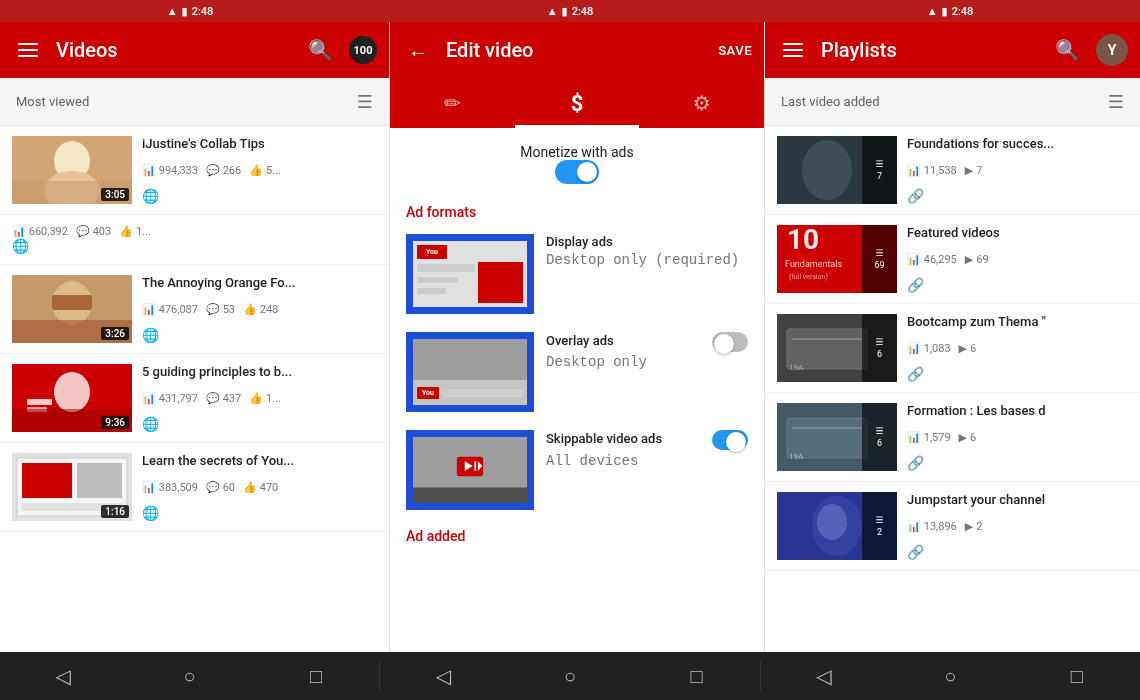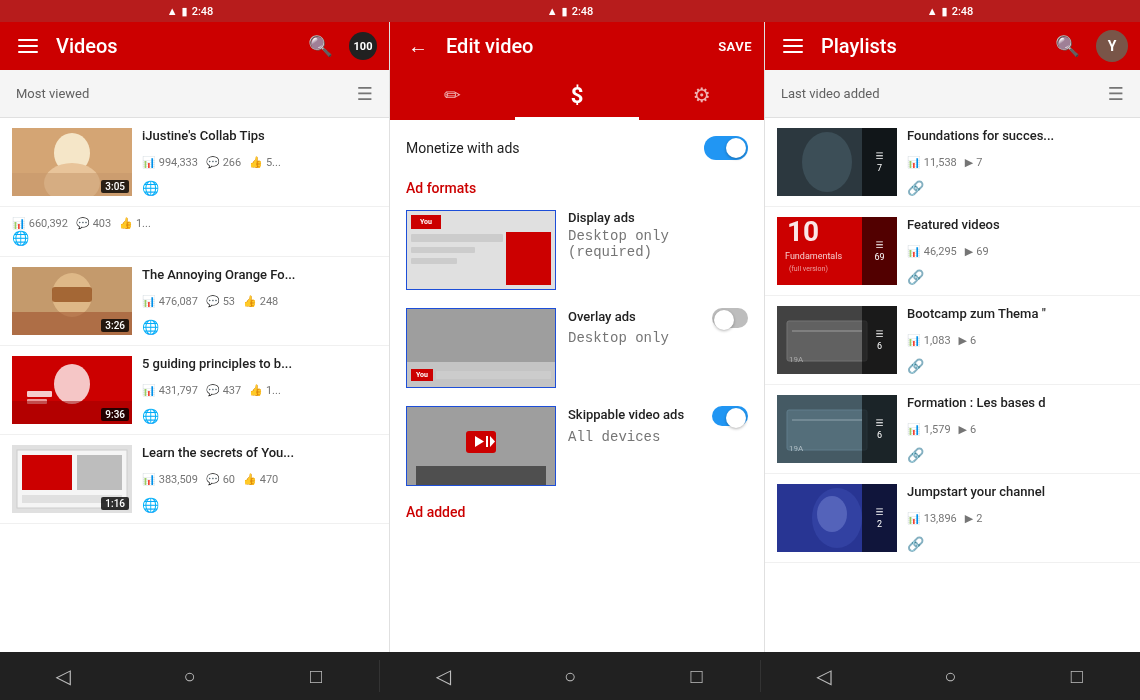--- a/index.html
+++ b/index.html
@@ -48,21 +48,21 @@
       border-right: 1px solid #e0e0e0;
     }
 
     .panel-right {
       flex: 1;
       background: white;
     }
 
     
     .header-bar {
-      height: 48px;
+      height: 56px;
       background: #cc0000;
       display: flex;
       align-items: center;
       padding: 0 12px;
       color: white;
       gap: 12px;
     }
 
     .header-bar.edit {
       background: #cc0000;
@@ -257,20 +257,21 @@
       padding: 16px;
       overflow-y: auto;
       flex: 1;
     }
 
     .monetize-row {
       display: flex;
       align-items: center;
       justify-content: space-between;
       margin-bottom: 20px;
+      flex-direction: column;
     }
 
     .monetize-label {
       font-size: 14px;
       color: #212121;
     }
 
     .toggle-switch {
       width: 44px;
       height: 24px;
@@ -309,25 +310,25 @@
     }
 
     .ad-format-row {
       display: flex;
       align-items: flex-start;
       gap: 12px;
       margin-bottom: 18px;
     }
 
     .ad-preview {
-      width: 150px;
+      width: 128px;
       height: 80px;
       background: #e0e0e0;
       flex-shrink: 0;
-      border: 1px solid #1d4ed8;
+      border: 7px solid #1d4ed8;
       overflow: hidden;
       position: relative;
     }
 
     .ad-info {
       flex: 1;
     }
 
     .ad-name {
       font-size: 13px;

